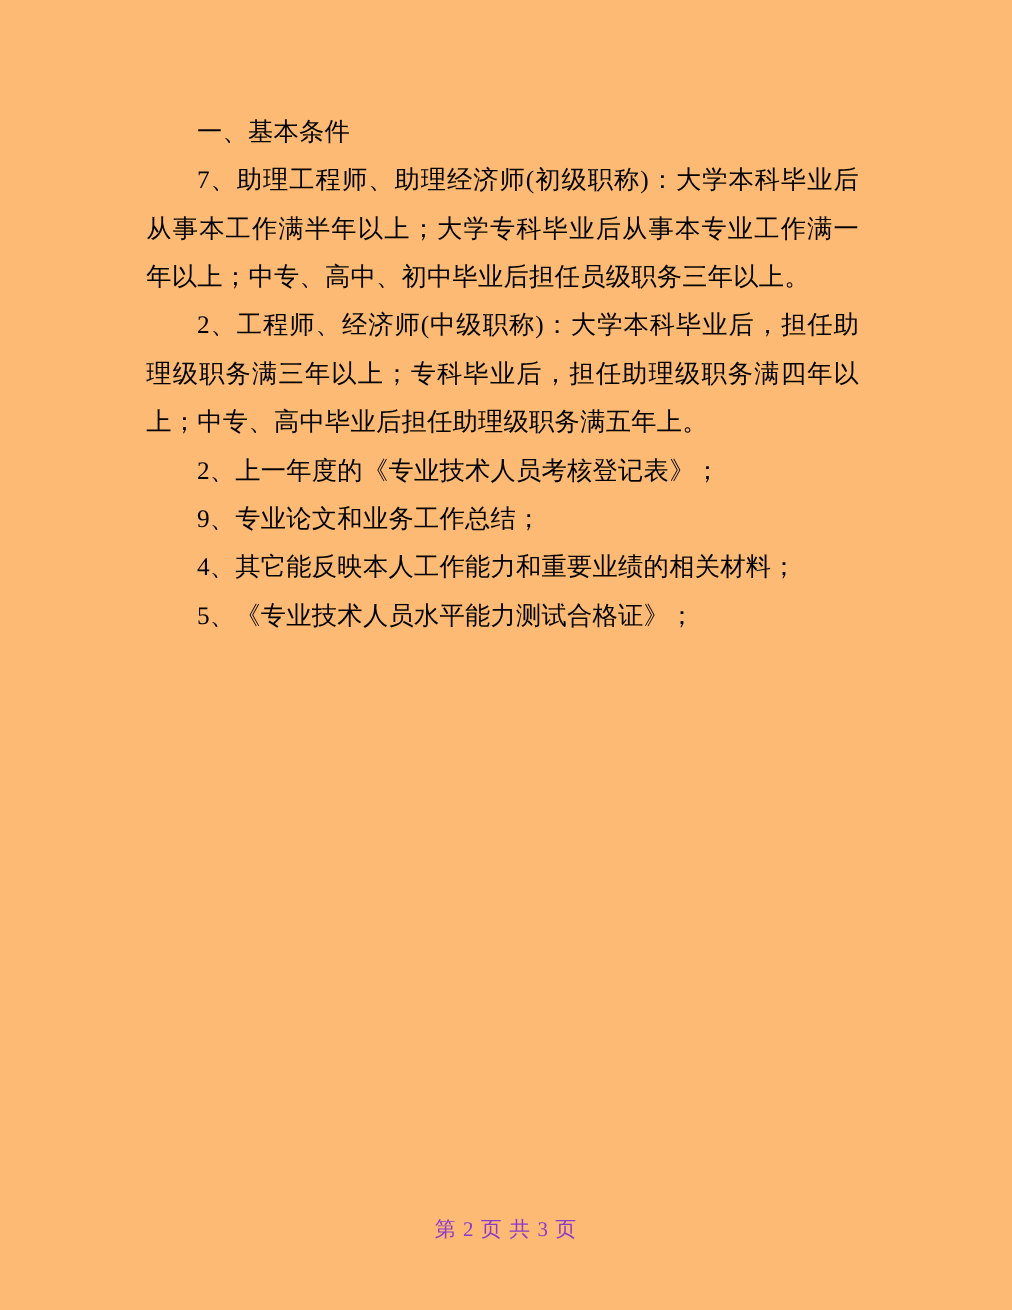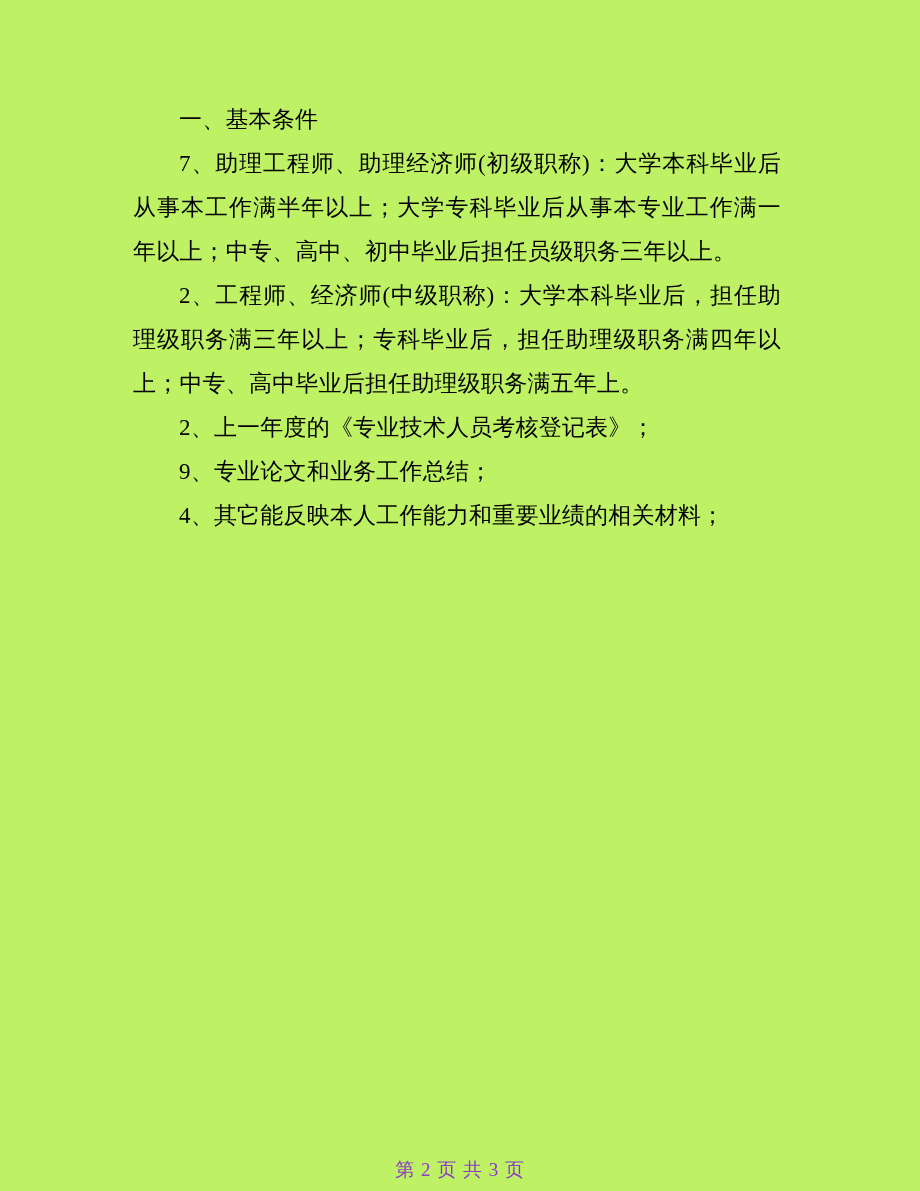--- a/index.html
+++ b/index.html
@@ -13,21 +13,21 @@
     position: relative;
     overflow: hidden;
     font-family: "Liberation Serif", "DejaVu Serif", serif;
   }
   .doc-page {
     position: absolute;
     left: 0;
     top: 0;
     width: 920px;
     height: 1191px;
-    background: #bef264;
+    background: #fdba74;
   }
   .doc-body {
     position: absolute;
     left: 133px;
     top: 98px;
     width: 648px;
     color: #000000;
     font-size: 23px;
     line-height: 44px;
     text-align: justify;
@@ -35,38 +35,39 @@
   }
   .doc-body p {
     margin: 0;
     padding: 0;
     text-indent: 2em;
     word-break: break-all;
   }
   .doc-footer {
     position: absolute;
     left: 0;
-    top: 1155px;
+    top: 1104px;
     width: 920px;
     text-align: center;
     font-size: 19px;
     line-height: 30px;
     letter-spacing: 1px;
     font-weight: 400;
   }
 </style>
 </head>
 <body>
 
 <div class="doc-page">
 
   <div class="doc-body">
     <p>一、基本条件</p>
     <p>7、助理工程师、助理经济师(初级职称)：大学本科毕业后从事本工作满半年以上；大学专科毕业后从事本专业工作满一年以上；中专、高中、初中毕业后担任员级职务三年以上。</p>
     <p>2、工程师、经济师(中级职称)：大学本科毕业后，担任助理级职务满三年以上；专科毕业后，担任助理级职务满四年以上；中专、高中毕业后担任助理级职务满五年上。</p>
     <p>2、上一年度的《专业技术人员考核登记表》；</p>
     <p>9、专业论文和业务工作总结；</p>
     <p>4、其它能反映本人工作能力和重要业绩的相关材料；</p>
+    <p>5、《专业技术人员水平能力测试合格证》；</p>
   </div>
 
   <div class="doc-footer" style="color: rgb(139, 58, 201);">第 2 页 共 3 页</div>
 
 </div>
 
 </body></html>

